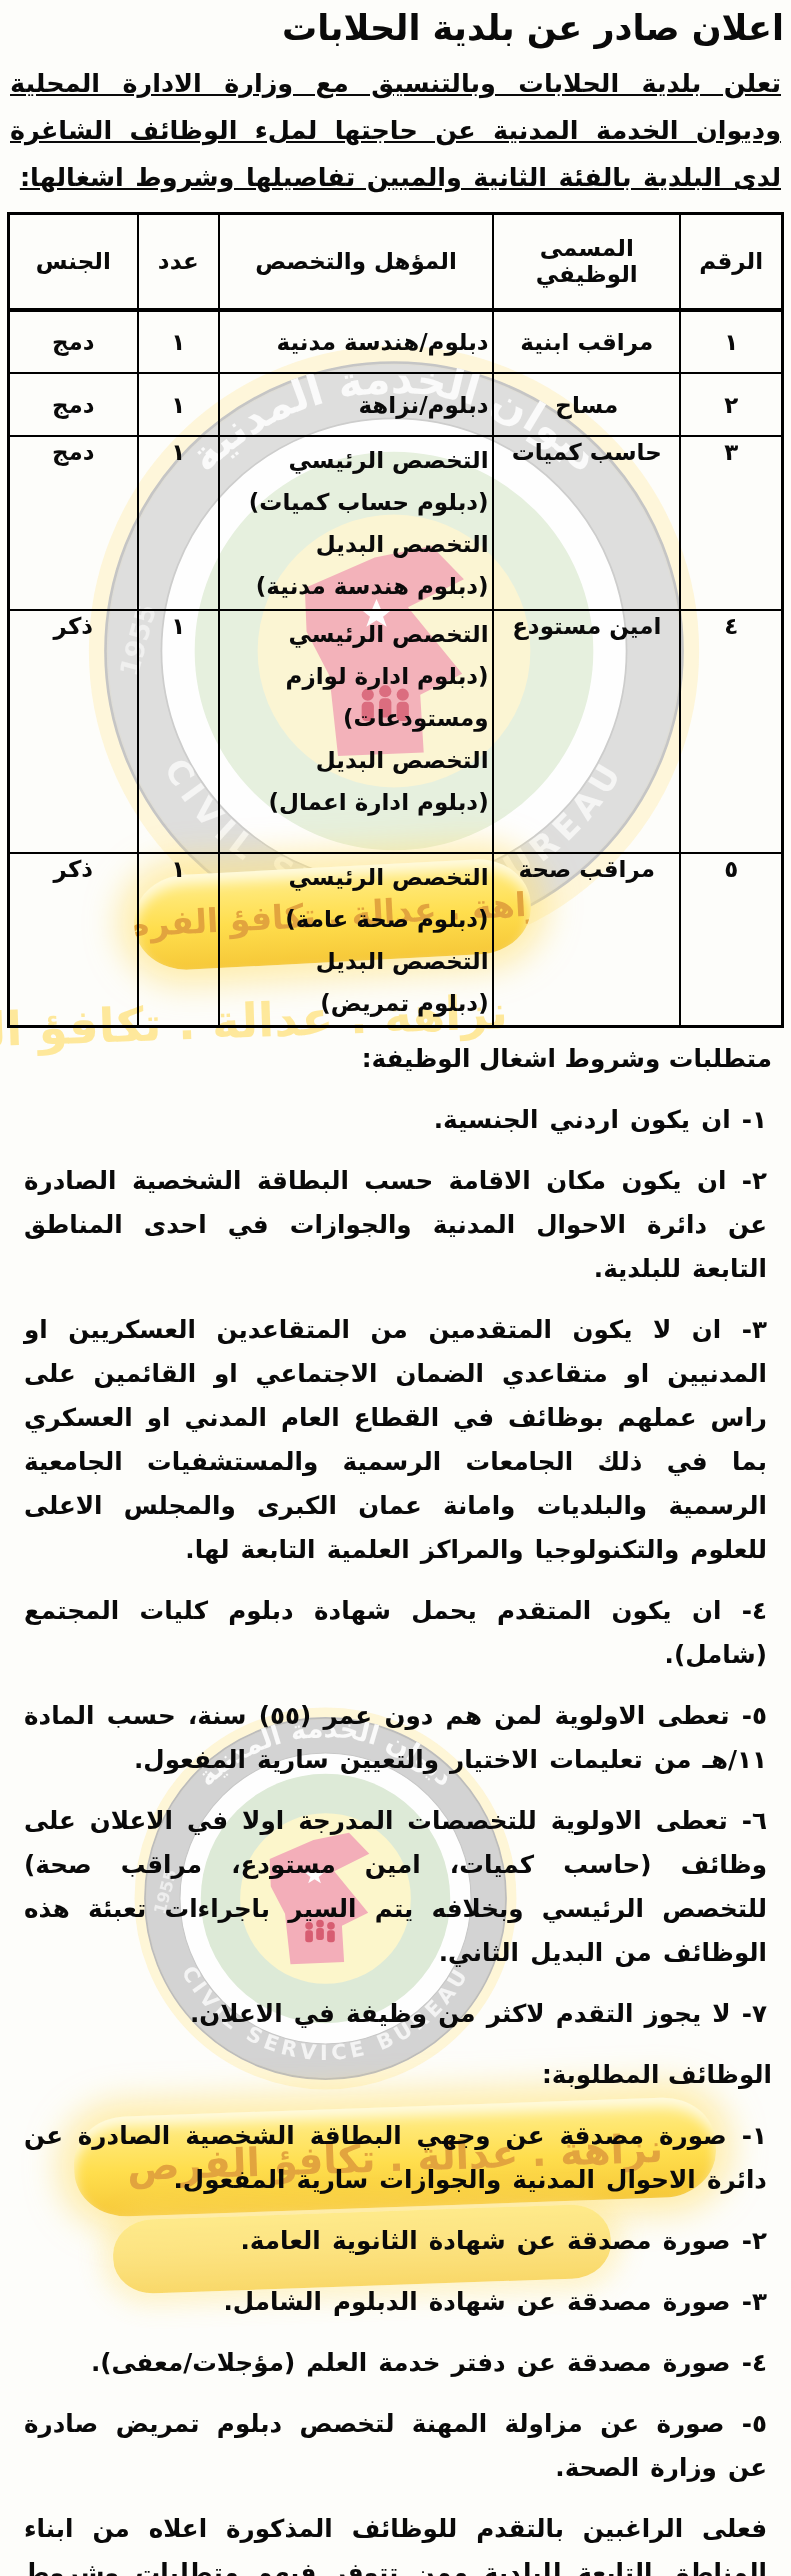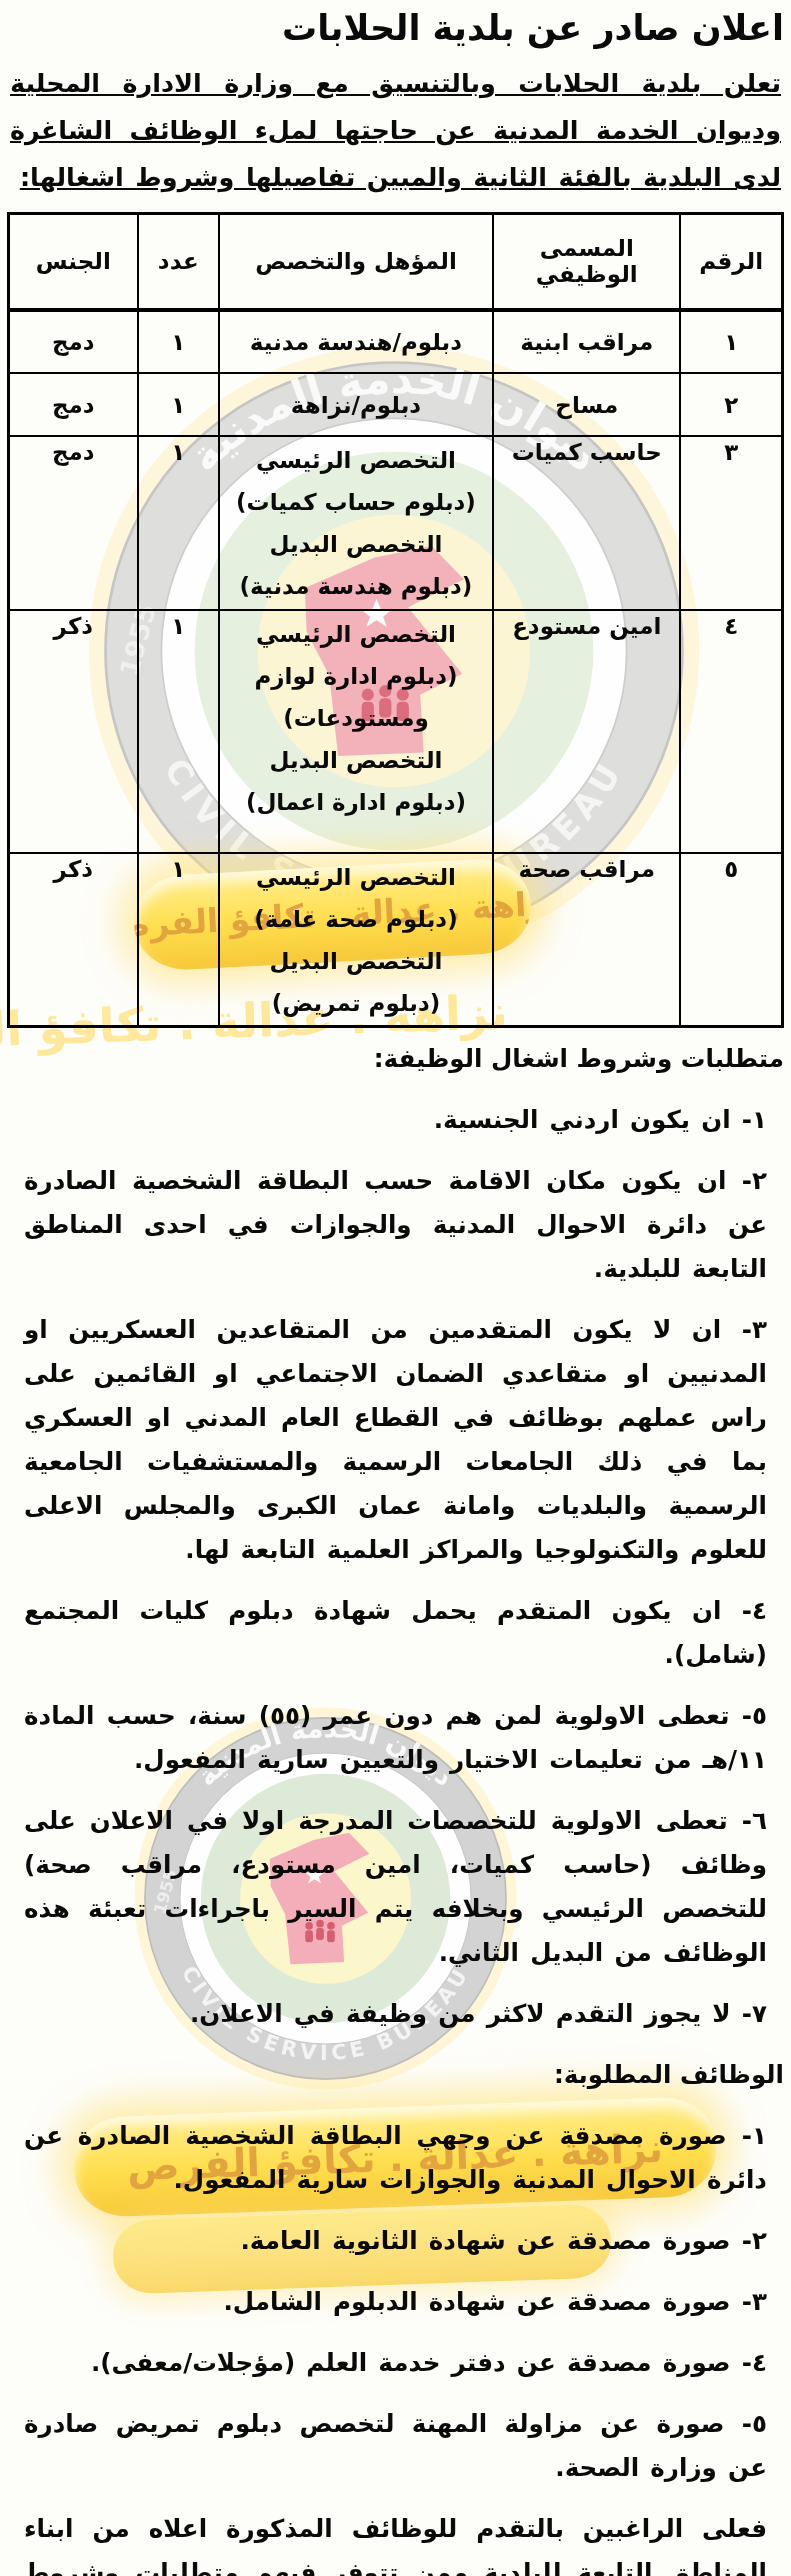--- a/index.html
+++ b/index.html
@@ -44,23 +44,23 @@
     border:2.6px solid #000;text-align:center;font-size:23px;padding:1.8px 3.5px;
     background:transparent;color:#0a0a0a;
   }
   table.jobs thead tr{height:97px;}
   table.jobs thead th{border-bottom:4.4px solid #000;vertical-align:middle;}
   .th-narrow{max-width:114px;margin:8px auto;}
   tr.r-small{height:63px;}
   tr.r-3{height:169px;} tr.r-4{height:243px;} tr.r-5{height:172px;}
   td.top{vertical-align:top;padding-top:7px;}
   td.mid{vertical-align:middle;}
-  .qline{line-height:42px;}
+  .qline{line-height:42px;text-align:right;}
   .para{font-size:24.6px;line-height:44px;text-align:justify;word-spacing:2.6px;margin:17px;}
-  .heading{font-size:24.6px;line-height:44px;text-align:right;margin:0;}
+  .heading{font-size:24.6px;line-height:44px;text-align:right;margin:12px;}
   .sec-top{margin-top:8.8px;}
 </style>
 </head>
 <body>
 
 <div class="page">
 
   <div class="wm">
 
     <svg class="seal seal-1" viewBox="0 0 700 700">

